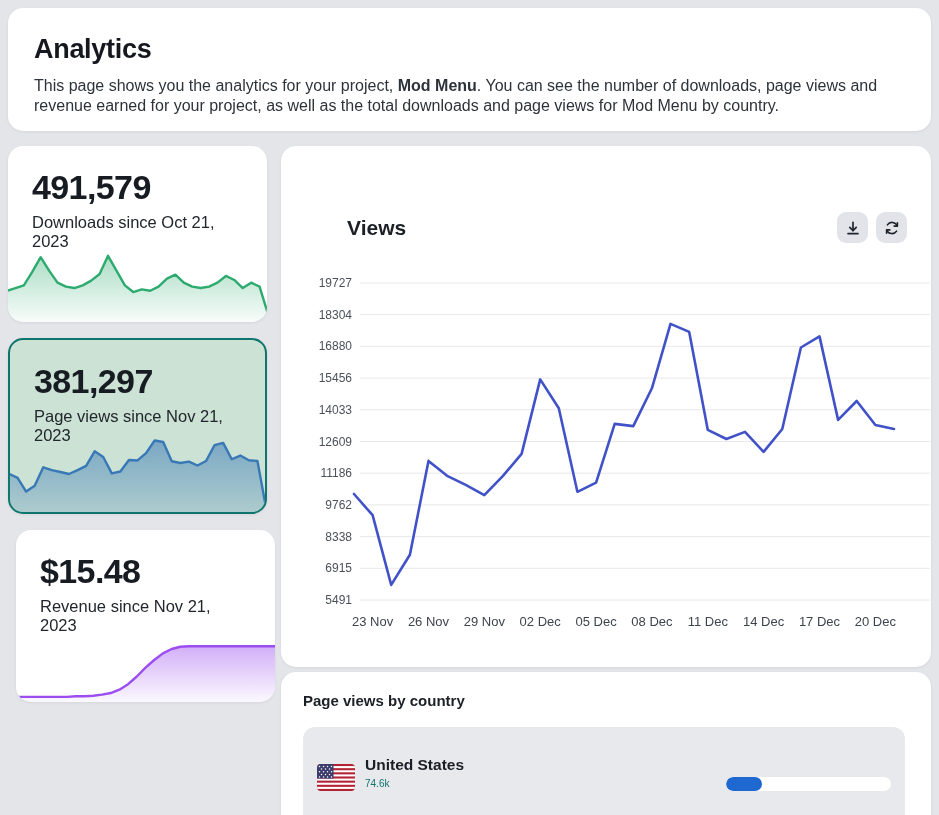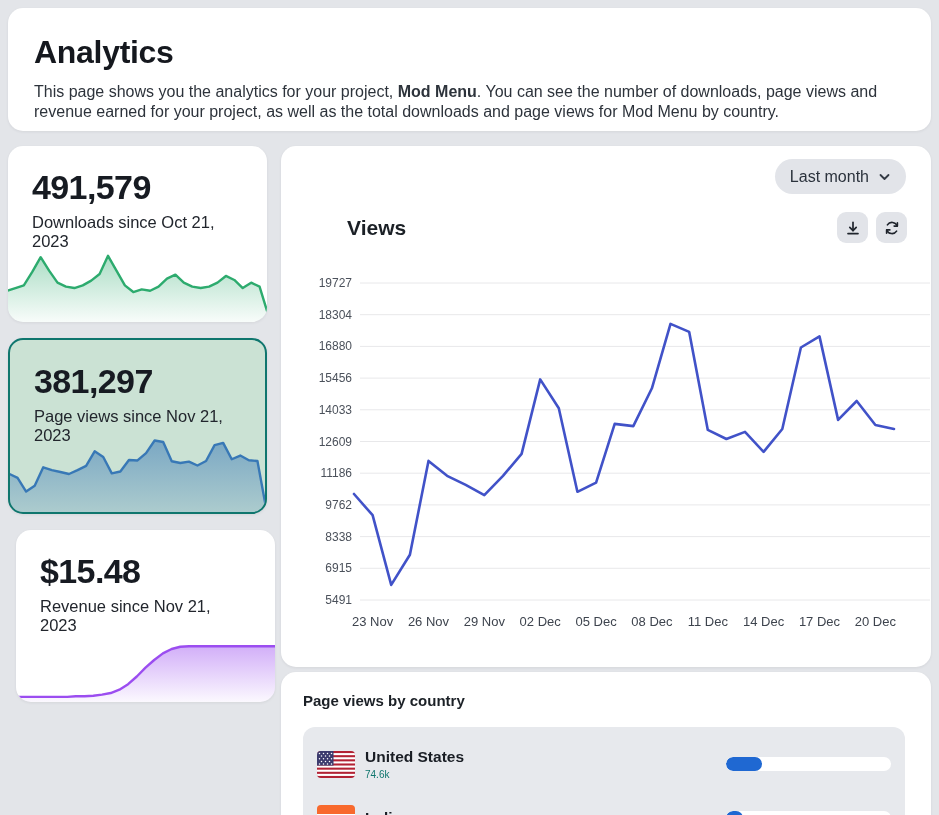--- a/index.html
+++ b/index.html
@@ -3,21 +3,21 @@
 <meta charset="utf-8">
 <style>
   html,body{margin:0;padding:0;background:#e3e5e9;}
   *{box-sizing:border-box;}
   .page{position:relative;width:939px;height:815px;background:#e3e5e9;overflow:hidden;
         font-family:"Liberation Sans","DejaVu Sans",sans-serif;color:#1b2026;}
   .card{position:absolute;background:#fff;border-radius:15px;box-shadow:0 1px 3px rgba(25,30,40,0.07);}
 
   
   .header-card{left:8px;top:8px;width:923px;height:123px;padding:26px 30px 0 26px;}
-  .header-card h1{margin:0;font-size:32px;font-weight:800;letter-spacing:-0.3px;color:#15181e;}
+  .header-card h1{margin:0;font-size:27px;font-weight:800;letter-spacing:-0.3px;color:#15181e;}
   .header-card p{margin:11px 0 0;font-size:16px;line-height:1.22;color:#2d333b;max-width:880px;}
 
   
   .stat-card{left:8px;width:259px;overflow:hidden;cursor:pointer;}
   .stat-card.c1{top:146px;height:176px;}
   .stat-card.c2{top:338px;height:176px;}
   .stat-card.c3{top:530px;height:172px;margin-left:8px;}
   .stat-card.selected{background:#cbe2d4;border:2px solid #0f766e;}
   .stat-value{margin:22px 24px 0;font-size:34px;font-weight:800;letter-spacing:-0.6px;color:#171b22;}
   .stat-label{margin:6px 24px 0;font-size:16.5px;line-height:1.15;color:#22262d;max-width:205px;}
@@ -36,21 +36,21 @@
   .icon-btn{width:31px;height:31px;border:none;border-radius:9px;background:#e2e4e9;cursor:pointer;
             display:flex;align-items:center;justify-content:center;padding:0;}
   .plot{position:absolute;inset:0;pointer-events:none;}
   .plot svg{display:block;}
 
   
   .country-card{left:281px;top:672px;width:650px;height:280px;overflow:hidden;}
   .country-card h2{margin:20px 0 0 22px;font-size:15px;font-weight:700;color:#1b2026;}
   .country-panel{position:absolute;left:22px;top:55px;width:602px;height:220px;
                  background:#e7e9ed;border-radius:12px;padding:10px 12px;}
-  .country-row{display:flex;align-items:center;height:54px;padding:0 2px;}
+  .country-row{display:flex;align-items:flex-end;height:54px;padding:0 2px;}
   .flag{width:38px;height:27px;border-radius:4px;overflow:hidden;flex:0 0 auto;box-shadow:0 0 0 1px rgba(0,0,0,0.06) inset;}
   .country-meta{margin-left:10px;line-height:1.45;}
   .country-name{font-size:15.5px;font-weight:700;color:#191d24;}
   .country-value{font-size:10px;color:#0f766e;}
   .bar{margin-left:auto;width:165px;height:14px;background:#fff;border-radius:7px;overflow:hidden;}
   .bar-fill{height:100%;background:#1f68d2;border-radius:7px;}
   svg text{font-family:"Liberation Sans","DejaVu Sans",sans-serif;}
 </style>
 </head>
 <body>
@@ -107,26 +107,20 @@
               <stop offset="100%" stop-color="rgba(155,77,240,0.02)"></stop>
             </linearGradient>
           </defs>
           <path d="M0.00,90.42 L3.33,90.42 L6.67,90.42 L10.00,90.42 L13.33,90.42 L16.67,90.42 L20.00,90.42 L23.33,89.56 L26.67,89.56 L30.00,88.70 L33.33,86.98 L36.67,84.40 L40.00,79.24 L43.33,70.64 L46.67,58.60 L50.00,44.84 L53.33,32.80 L56.67,22.48 L60.00,15.60 L63.33,12.16 L66.67,11.30 L70.00,11.30 L73.33,11.30 L76.67,11.30 L80.00,11.30 L83.33,11.30 L86.67,11.30 L90.00,11.30 L93.33,11.30 L96.67,11.30 L100.00,11.30 L100,102 L0,102 Z" fill="url(#g_spark_revenue)" stroke="none"></path>
           <polyline points="0.00,90.42 3.33,90.42 6.67,90.42 10.00,90.42 13.33,90.42 16.67,90.42 20.00,90.42 23.33,89.56 26.67,89.56 30.00,88.70 33.33,86.98 36.67,84.40 40.00,79.24 43.33,70.64 46.67,58.60 50.00,44.84 53.33,32.80 56.67,22.48 60.00,15.60 63.33,12.16 66.67,11.30 70.00,11.30 73.33,11.30 76.67,11.30 80.00,11.30 83.33,11.30 86.67,11.30 90.00,11.30 93.33,11.30 96.67,11.30 100.00,11.30" fill="none" stroke="#9b4df0" stroke-width="2.4" vector-effect="non-scaling-stroke" stroke-linejoin="round" stroke-linecap="round"></polyline>
         </svg>
       </div>
   </div>
 
   <section class="card chart-card">
-    <button class="pill">
-      <span>Last month</span>
-      <svg width="13" height="12" viewBox="0 0 12 12" fill="none">
-          <path d="M2 4l4 4 4-4" stroke="#343b45" stroke-width="1.8" stroke-linecap="round" stroke-linejoin="round"></path>
-        </svg>
-    </button>
     <div class="views-head">
       <h2>Views</h2>
       <div class="icon-actions">
         <button class="icon-btn">
           <svg width="16" height="16" viewBox="0 0 16 16" fill="none" stroke="#1f242c" stroke-width="1.7" stroke-linecap="round" stroke-linejoin="round">
             <path d="M8 2.4v8"></path>
               <path d="M4.8 7.4 8 10.6l3.2-3.2"></path>
               <path d="M3 13.6h10"></path>
           </svg>
         </button>

